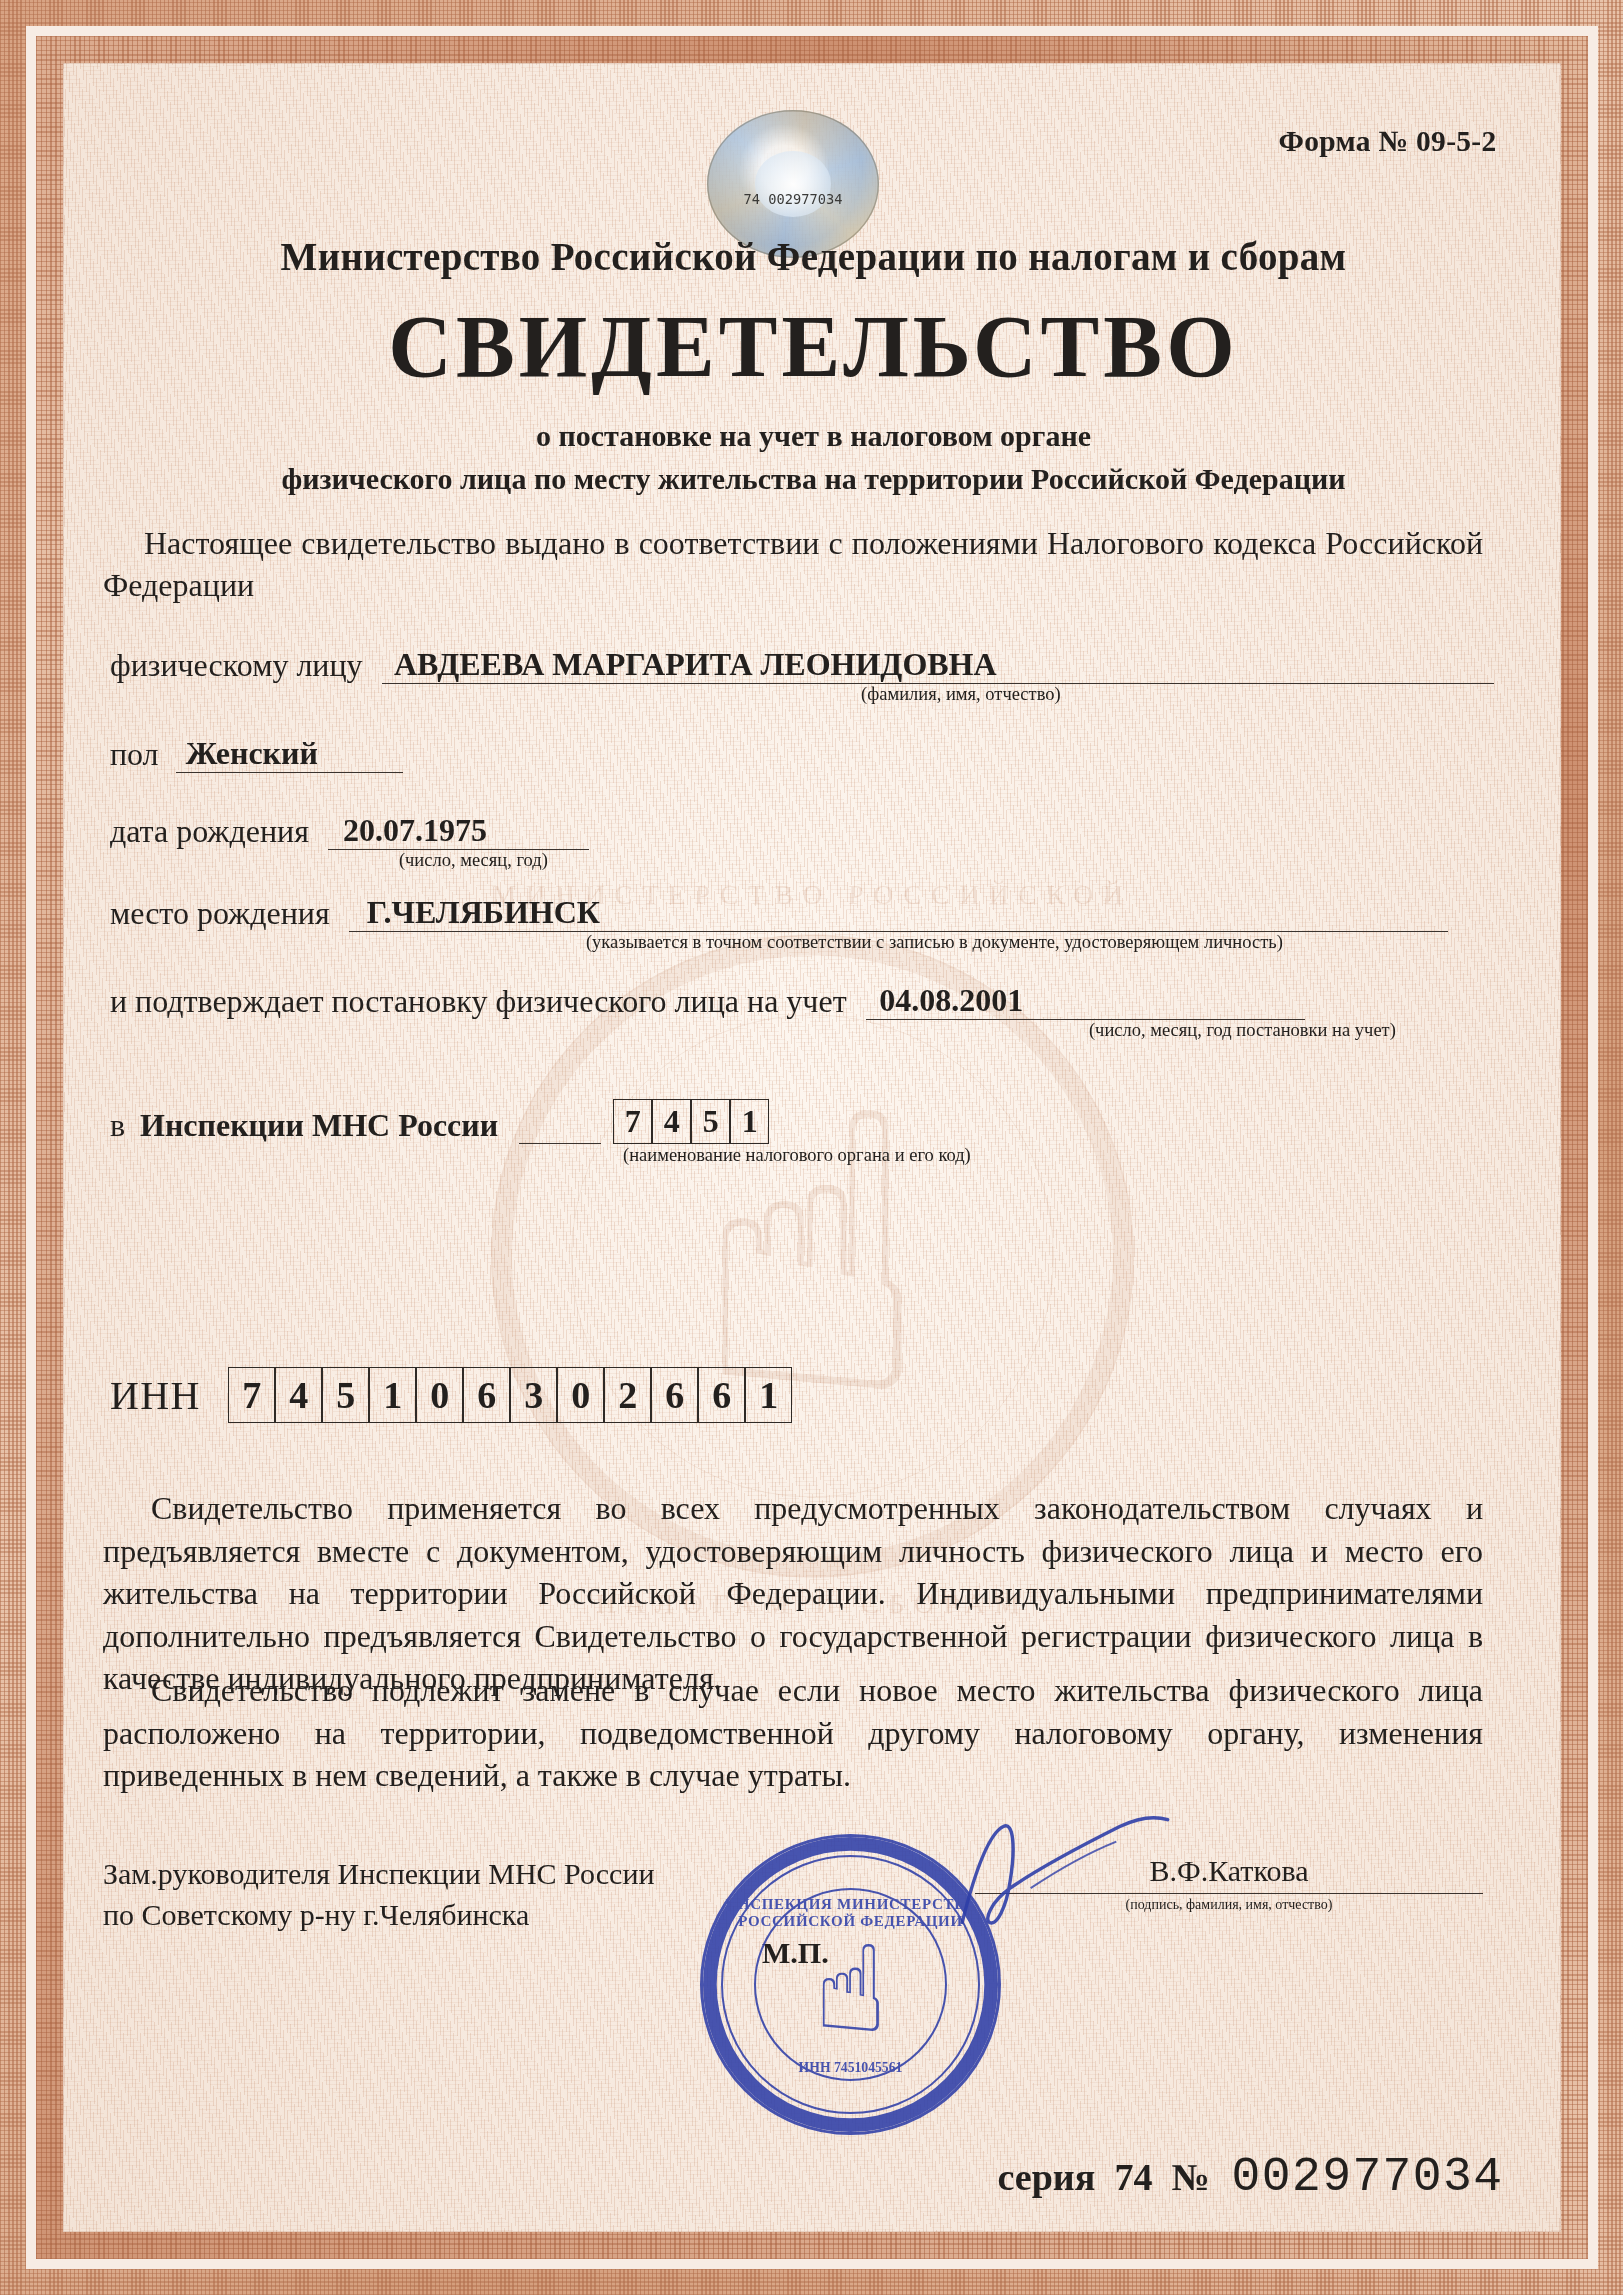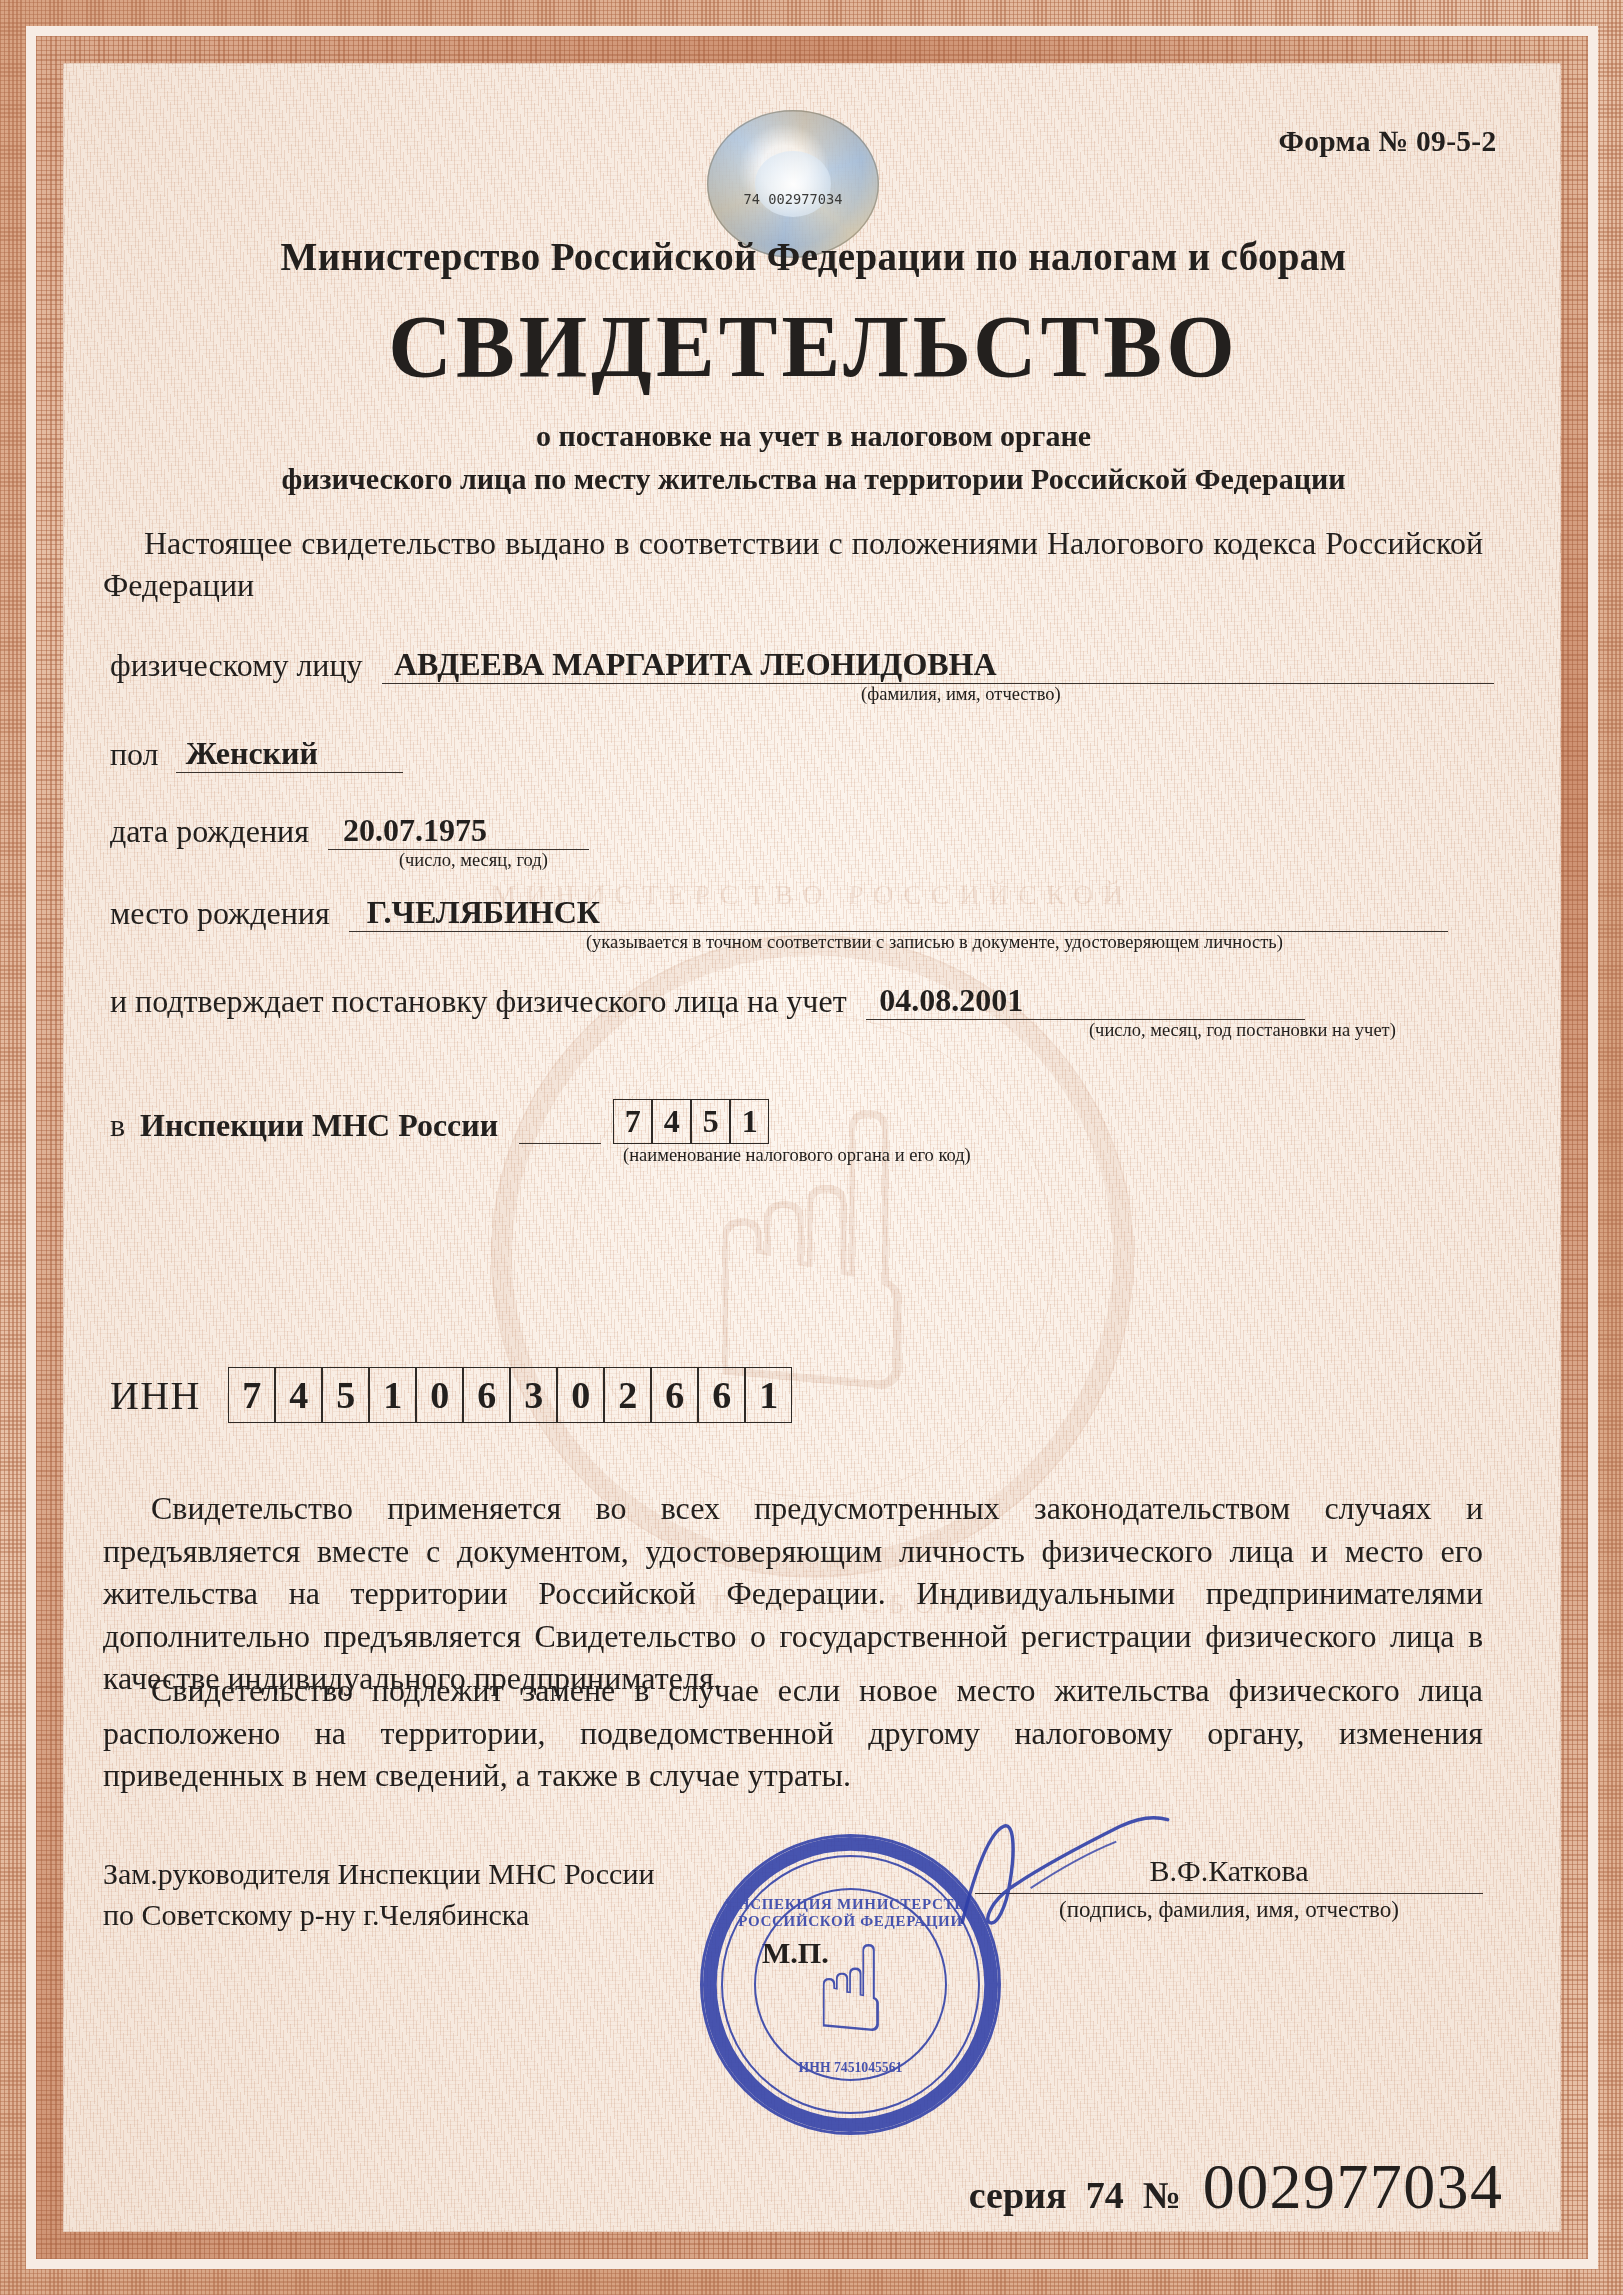--- a/index.html
+++ b/index.html
@@ -262,21 +262,21 @@
     position: absolute;
     left: 0;
     top: 1778px;
     width: 1380px;
     font-size: 30px;
   }
   .sig-left { position: absolute; left: 0; top: 0; line-height: 1.35; }
   .sig-right { position: absolute; left: 872px; top: 0; width: 508px; text-align: center; }
   .sig-name { font-size: 30px; }
   .sig-rule { border-bottom: 1.4px solid #3a332e; height: 2.7px; margin-top: 2.7px; }
-  .sig-hint { font-size: 23px; margin-top: 2.7px; text-align: center; }
+  .sig-hint { font-size: 14px; margin-top: 2.7px; text-align: center; }
   .mp { position: absolute; left: 659px; top: 82px; font-size: 30px; font-weight: bold; }
 
   
   .seal {
     position: absolute;
     left: 597px;
     top: 1758px;
     width: 295px;
     height: 295px;
     border-radius: 50%;
@@ -334,22 +334,22 @@
   .series-row {
     position: absolute;
     right: 20.6px;
     top: 2074px;
     font-size: 38px;
     white-space: nowrap;
   }
   .series-label { font-weight: bold; }
   .series-no { font-weight: bold; font-size: 38px; }
   .series-num {
-    font-family: Liberation Serif, serif;
-    font-size: 64px;
+    font-family: Liberation Mono, monospace;
+    font-size: 48px;
     letter-spacing: 1.4px;
     margin-left: 12.4px;
   }
 </style>
 </head>
 <body>
 
 <div class="page">
   <div class="border-outer"></div>
   <div class="border-inner-white"></div>

